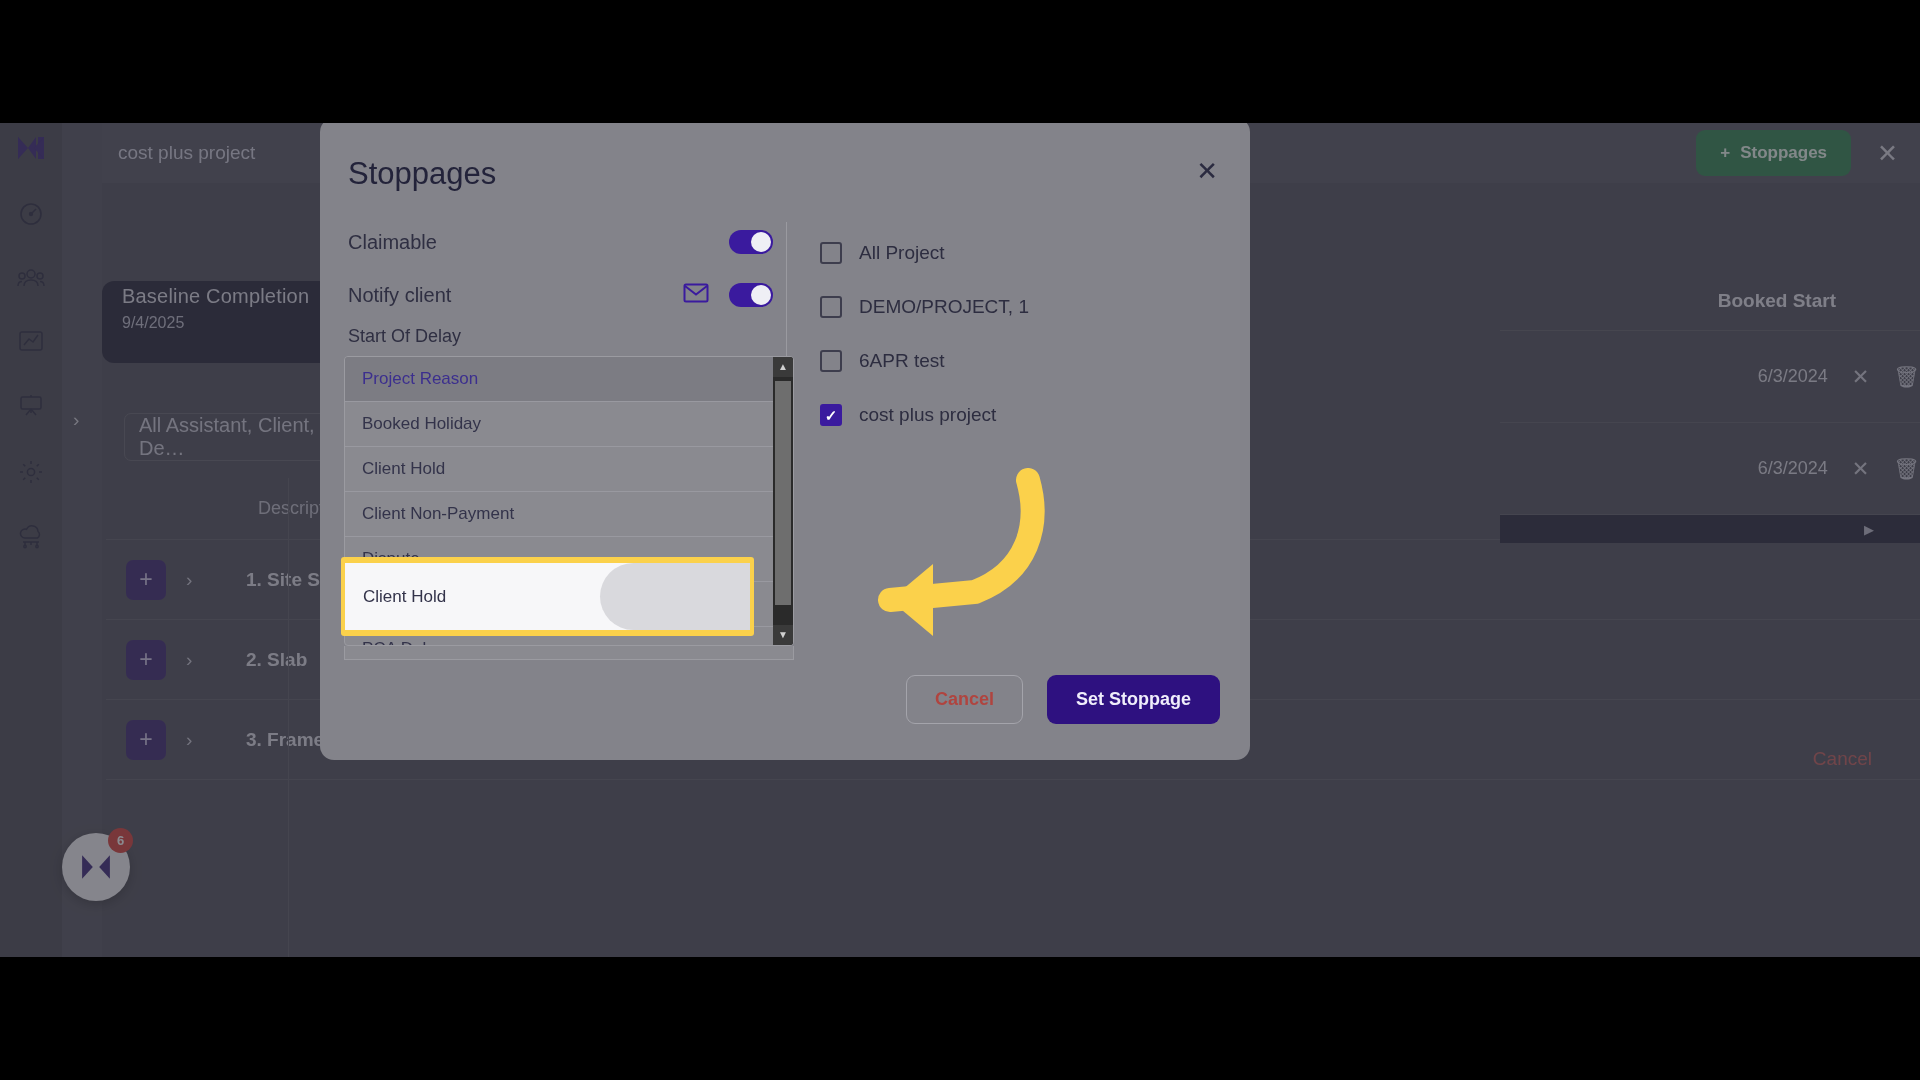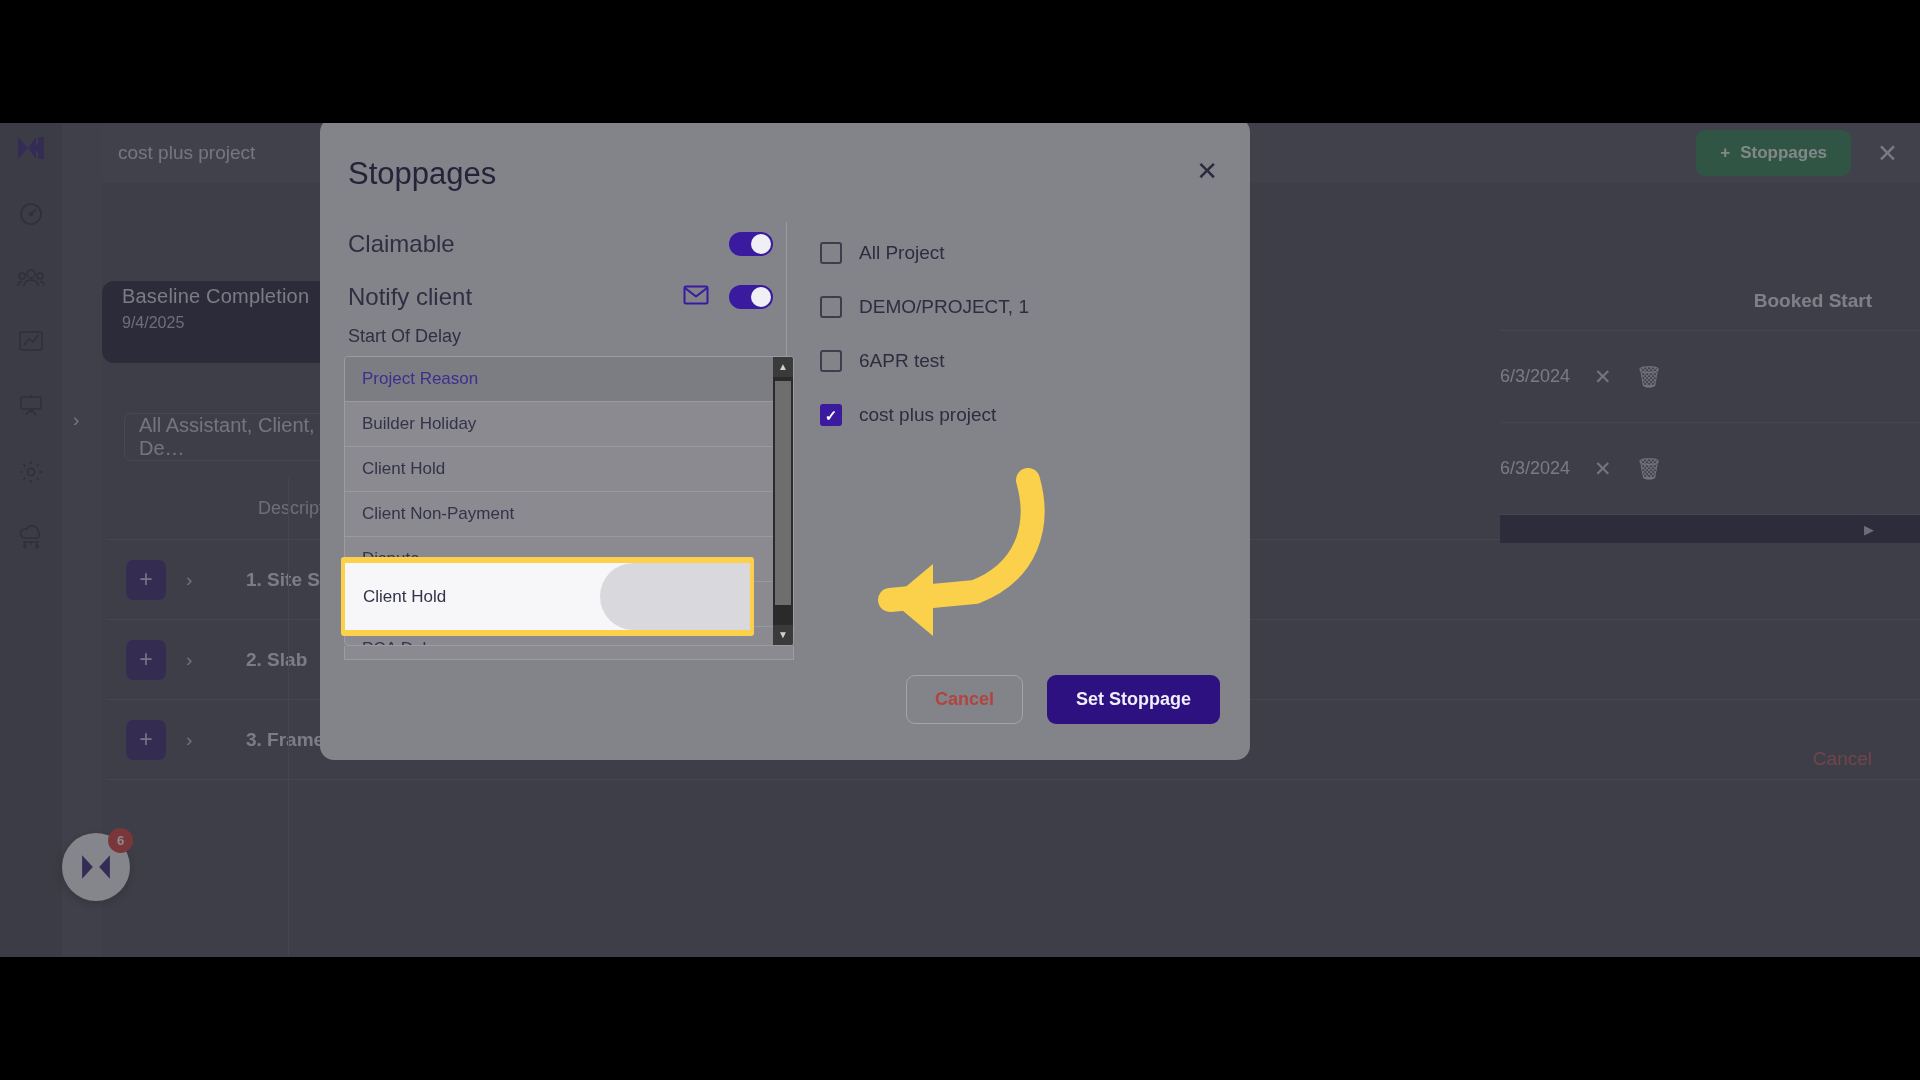--- a/index.html
+++ b/index.html
@@ -109,28 +109,28 @@
   .cell-desc { width: 60px; color: #c3c3d2; font-size: 19px; }
   .cell-name { color: #dcdce8; font-size: 19px; font-weight: 700; }
   .hdr-desc { color: #b9b9c9; font-size: 18px; padding-left: 72px; font-weight: 400; }
   .vrule { position: absolute; left: 182px; top: 0; bottom: 0; width: 1px; background: #53535f; }
 
   
   .rt-head {
     position: absolute; right: 0; top: 148px; width: 420px; height: 60px;
     border-bottom: 1px solid #56565f;
     display: flex; align-items: center; justify-content: flex-end;
-    padding-right: 48px;
+    padding-right: 84px;
     color: #e3e3ee; font-size: 19px; font-weight: 700;
   }
   .rt-row {
     position: absolute; right: 0; width: 420px; height: 92px;
     border-bottom: 1px solid #53535f;
-    display: flex; align-items: center; 
-    gap: 24px; padding-right: 26px;
+    display: flex; align-items: center; justify-content: flex-end;
+    gap: 24px; 
     color: #d7d7e3; font-size: 18px;
   }
   .rt-row .ic { color: #c9c9d6; font-size: 21px; line-height: 1; }
   .rt-bar {
     position: absolute; right: 0; width: 420px; height: 28px;
     background: #16162b;
     display:flex; align-items:center; justify-content:flex-end;
     padding-right: 46px; color: #b6b6c8; font-size: 13px;
   }
   .rt-cancel {
@@ -169,21 +169,21 @@
   .modal-x {
     position: absolute; right: 32px; top: 40px;
     font-size: 26px; color: #2b2b40; line-height: 1;
   }
 
   
   .mrow {
     position: absolute; left: 28px; width: 425px;
     display: flex; align-items: center; justify-content: space-between;
   }
-  .mlabel { font-size: 24px; color: #2f2f42; }
+  .mlabel { font-size: 20px; color: #2f2f42; }
   .toggle {
     width: 44px; height: 24px; border-radius: 12px;
     background: #3a1a9e; position: relative;
   }
   .toggle .knob {
     position: absolute; right: 2px; top: 2px;
     width: 20px; height: 20px; border-radius: 50%;
     background: #efeff5;
   }
   .mail-ic { color: #3a1a9e; display: inline-block; }
@@ -468,21 +468,21 @@
       </div>
     </div>
 
     <div class="mdivider"></div>
 
     <div class="dd-label">Start Of Delay</div>
 
     <div class="dd-wrap">
       <div class="dd-list">
         <div class="dd-item placeholder">Project Reason</div>
-        <div class="dd-item">Builder Holiday</div>
+        <div class="dd-item">Booked Holiday</div>
         <div class="dd-item">Client Hold</div>
         <div class="dd-item">Client Non-Payment</div>
         <div class="dd-item">Dispute</div>
         <div class="dd-item">Inclement Weather</div>
         <div class="dd-item">PCA Delay</div>
       </div>
       <div class="dd-scroll">
         <div class="dd-arrow up">▲</div>
         <div class="dd-thumb"></div>
         <div class="dd-arrow down">▼</div>

